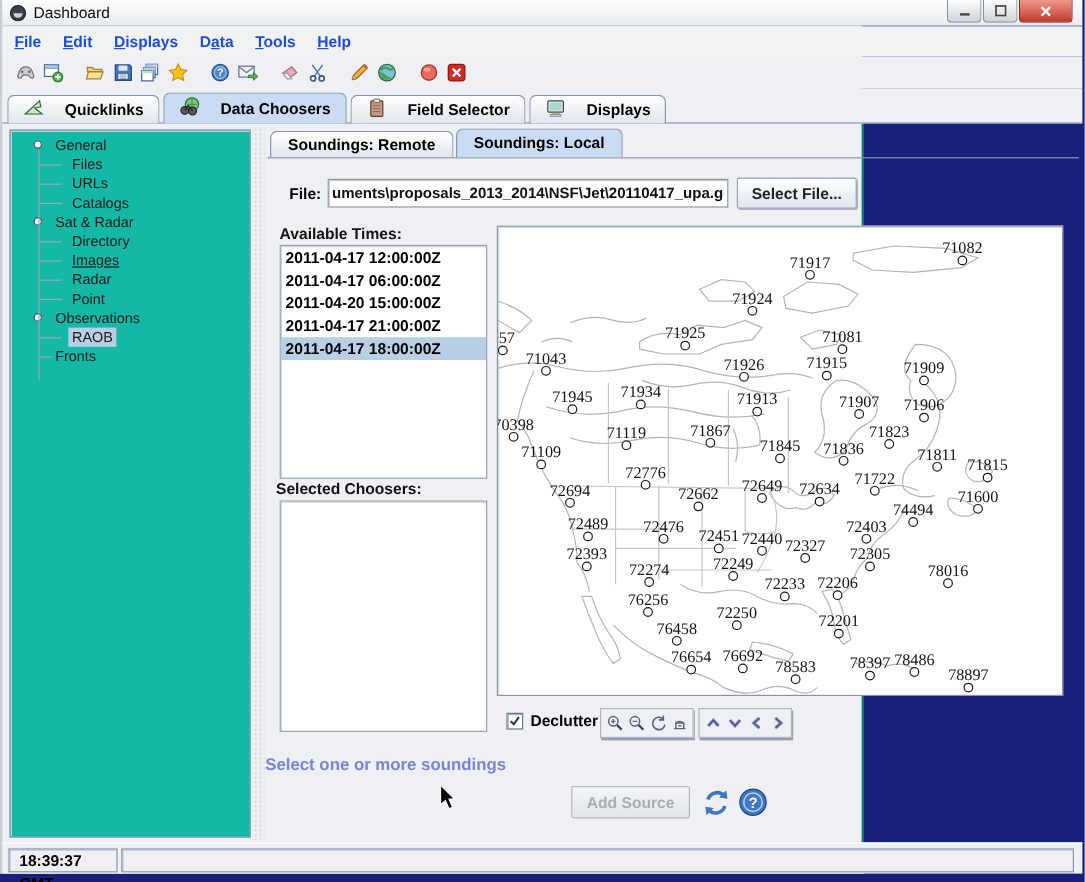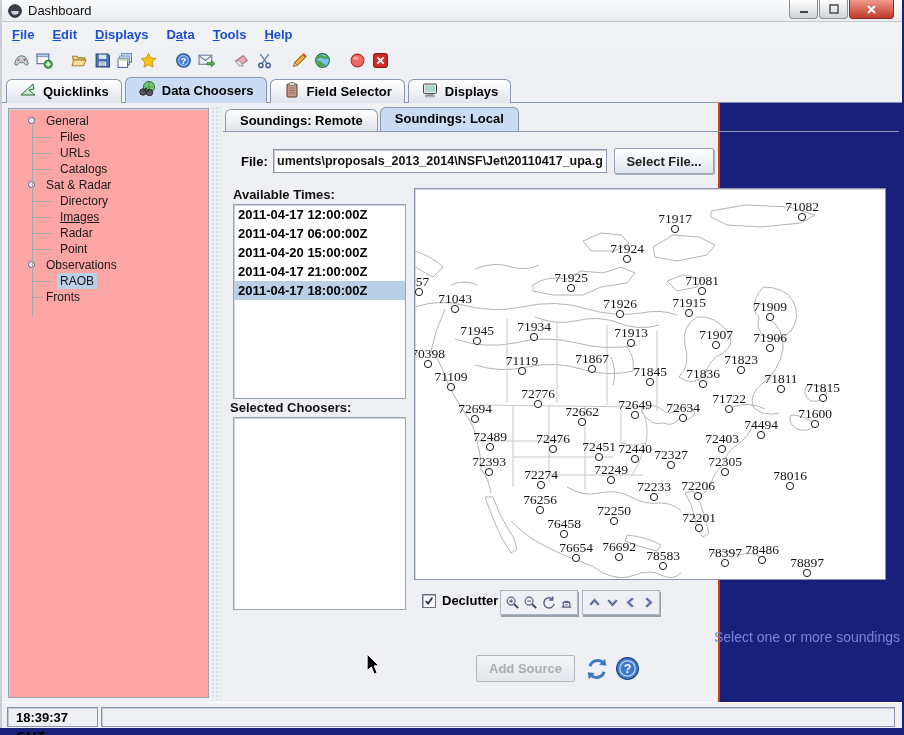--- a/index.html
+++ b/index.html
@@ -1,21 +1,21 @@
 <!DOCTYPE html>
 <html style="--sel: #b8cfe5; --tabsel: #cadcf3; --hint: #7585db;"><head>
 <meta charset="utf-8">
 <style>
   * { margin:0; padding:0; box-sizing:border-box; }
   html,body { width:904px; height:735px; overflow:hidden; }
   body { font-family:"Liberation Sans", sans-serif; }
   .screen { position:relative; width:904px; height:735px; background:#18207c; }
 
   .window { position:absolute; left:0; top:0; width:720px; height:728px;
-            background:#eef0f3; border-left:2px solid #c9ced6; border-right:2px solid #c2410c;
+            background:#eef0f3; border-left:2px solid #c9ced6; border-right:2px solid #0f766e;
             border-bottom:2px solid #b9bec6; }
 
   
   .titlebar { position:absolute; left:0; top:0; width:900px; height:22px;
               background:linear-gradient(#fbfcfd,#e9ecef); border-bottom:1px solid #c3c9d0;
               display:flex; align-items:center; padding-left:6px; }
   .title-icon { width:14px; height:14px; margin-right:6px; display:inline-block; }
   .title-text { font-size:13px; color:#111; }
   .win-buttons { position:absolute; right:8px; top:0; display:flex; }
   .win-btn { height:19px; border:1px solid #8a8f98; border-top:none;
@@ -33,32 +33,32 @@
   
   .toolbar { position:absolute; left:0; top:47px; width:900px; height:27px;
              background:#eef0f3; display:flex; align-items:center; padding-left:8px; }
   .tool-btn { width:22px; height:22px; display:inline-flex; align-items:center; justify-content:center; margin-right:1px; }
   .tool-btn svg { width:17px; height:17px; }
   .tool-gap { width:12px; }
 
   
   .tabs-row { position:absolute; left:0; top:74px; width:900px; height:29px;
               padding:3px 0 0 4px; border-bottom:1px solid #8897ad; background:#eef0f3; }
-  .tab { display:inline-flex; align-items:center; gap:6px; height:24px; padding:0 12px;
+  .tab { display:inline-flex; align-items:center; gap:17px; height:24px; padding:0 12px;
          border:1px solid #8897ad; border-bottom:none; border-radius:6px 6px 0 0;
          background:linear-gradient(#ffffff,#e0e5ec); font-weight:bold; font-size:13px;
          margin-right:3px; position:relative; top:1px; cursor:default; }
   .tab.selected { background:var(--tabsel); top:0; height:26px; z-index:2; }
   .tab svg { width:18px; height:18px; }
 
   
   .content { position:absolute; left:0; top:103px; width:900px; height:599px; }
 
   .tree-panel { position:absolute; left:6px; top:5px; width:201px; height:590px;
-                background:#fca5a5; border:1px solid #98a2b4; box-shadow:inset 1px 1px 0 #cdd3da;
+                background:#14b8a6; border:1px solid #98a2b4; box-shadow:inset 1px 1px 0 #cdd3da;
                 padding:4px 0 0 8px; overflow:hidden; }
   .tree-inner { position:relative; }
   .tree-vline { position:absolute; left:15px; border-left:1px solid #a8a8a8; }
   .tree-row { position:relative; height:16px; line-height:16px; font-size:12px; color:#1a1a1a; white-space:nowrap; }
   .tree-row .stub { position:absolute; left:16px; top:8px; border-top:1px solid #a8a8a8; }
   .tree-row .handle { position:absolute; left:11px; top:4px; width:7px; height:7px;
                       border:1px solid #4a5580; border-radius:50%; background:#fff; }
   .tree-row .lbl { position:absolute; top:0; padding:0 3px; }
   .tree-row .lbl.sel { background:var(--sel); }
 
@@ -109,22 +109,22 @@
   .map-controls { position:absolute; left:193px; top:487px; width:472px; height:28px; }
   .checkbox { position:absolute; left:8px; top:4px; width:14px; height:14px; background:#fff;
               border:1px solid #6a7486; box-shadow:inset 1px 1px 0 #aab2bc; display:inline-flex; }
   .cb-label { position:absolute; left:28px; top:3px; font-weight:bold; font-size:13px; }
   .btn-group { position:absolute; top:0; height:25px; display:flex; align-items:center;
                border:1px solid #aeb6c2; box-shadow:1px 2px 0 #98a0ac; padding:0 2px; }
   .btn-group.g1 { left:86px; } .btn-group.g2 { left:168px; }
   .mini-btn { width:18px; height:20px; display:inline-flex; align-items:center; justify-content:center; }
   .mini-btn svg { width:15px; height:15px; }
 
-  .hint { position:absolute; left:0; top:526px; width:679px; text-align:right;
-          font-weight:normal; font-size:14px; color:var(--hint); }
+  .hint { position:absolute; left:0; top:526px; width:679px; text-align:left;
+          font-weight:bold; font-size:14px; color:var(--hint); }
   .action-row { position:absolute; left:0; top:551px; width:679px; height:30px; }
   .add-source { position:absolute; left:255px; top:1px; width:99px; height:27px; }
   .add-source[disabled] { color:#a9adb3; background:linear-gradient(#f4f5f7,#e2e6ea); border-color:#b2b8c2; box-shadow:none; }
   .refresh-btn { position:absolute; left:364px; top:3px; width:24px; height:24px; }
   .help-btn { position:absolute; left:394px; top:2px; width:25px; height:25px; }
 
   .statusbar { position:absolute; left:0; top:702px; width:900px; height:26px; background:#eef0f3;
                border-top:1px solid #fff; }
   .status-clock { position:absolute; left:5px; top:4px; width:91px; height:20px;
                   border:1px solid #8a94a8; box-shadow:inset 1px 1px 0 #c3c9d2;

